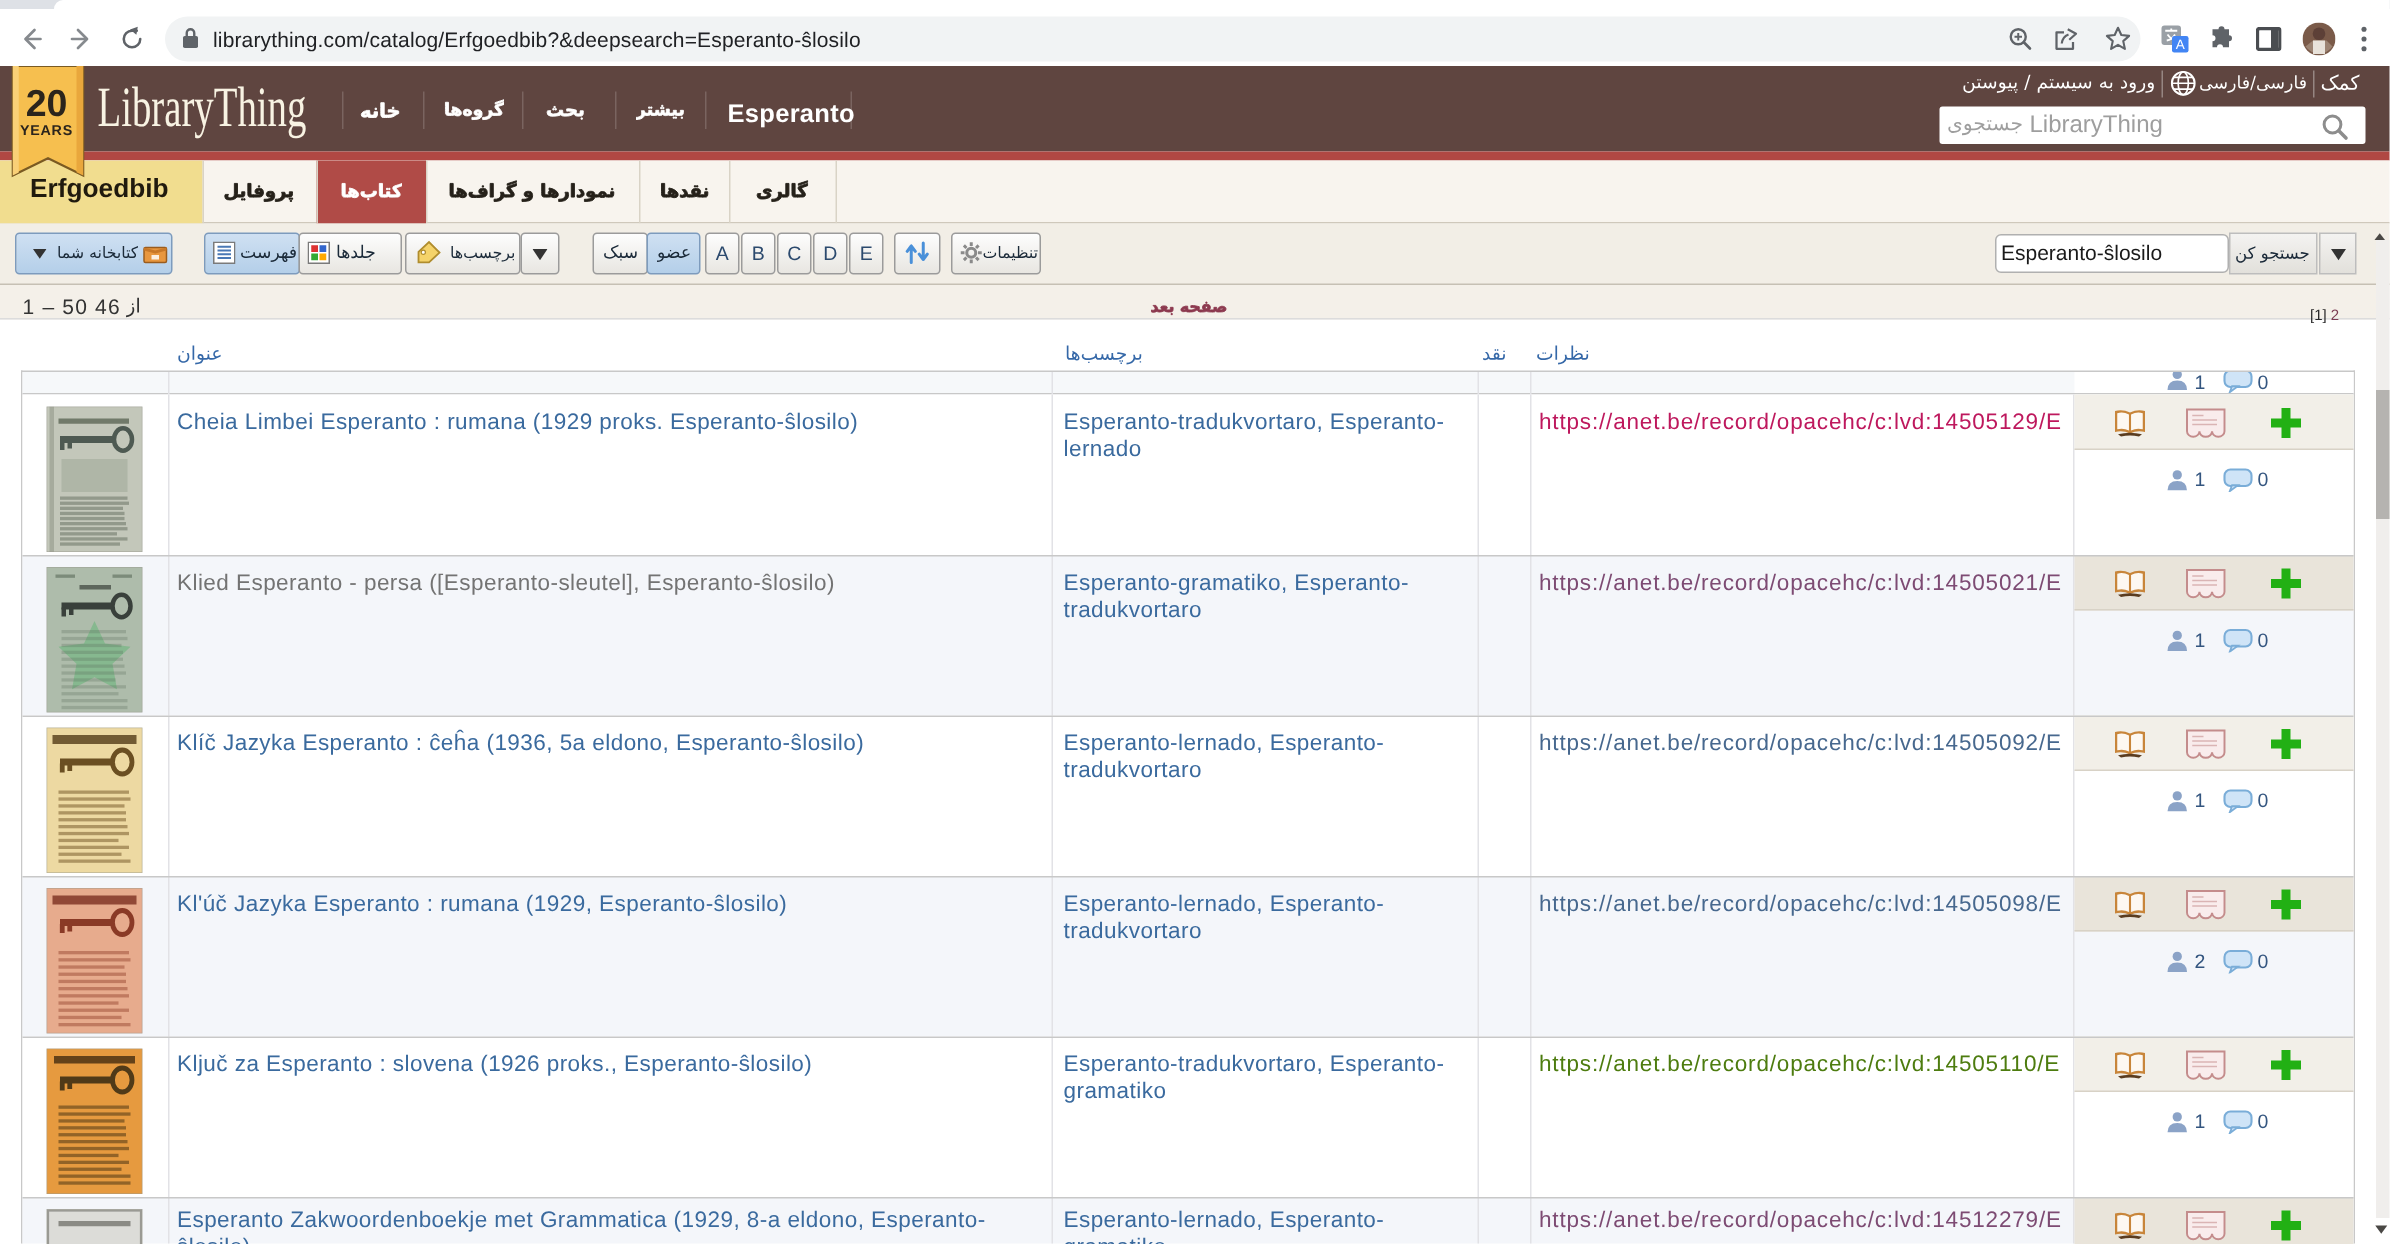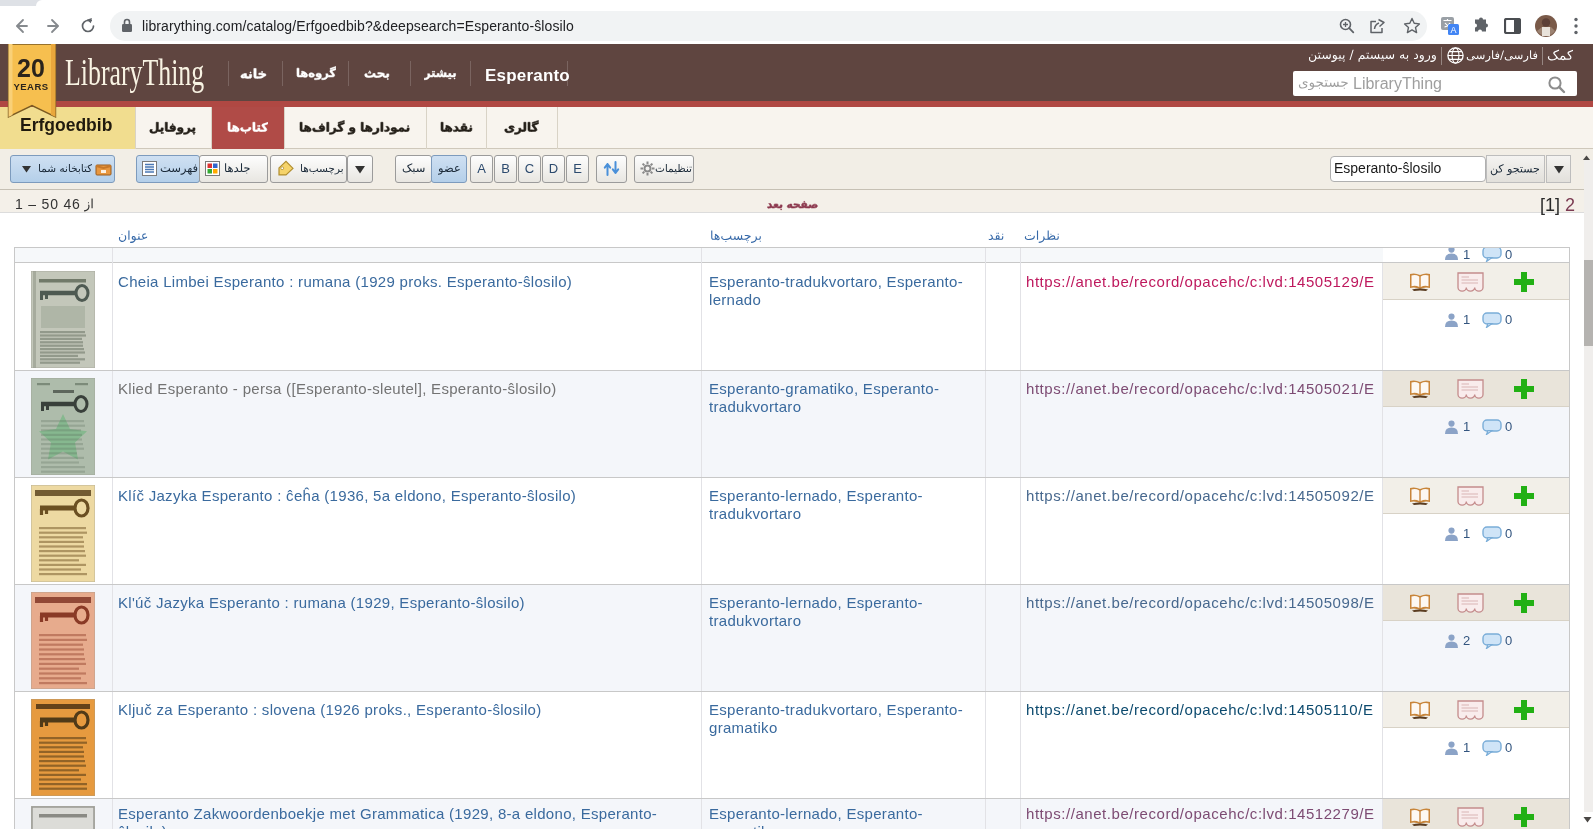--- a/index.html
+++ b/index.html
@@ -272,21 +272,21 @@
 <div class="abs" style="left:84px;top:196px">
     <svg style="" width="9.9" height="16.9" viewBox="0 0 9.9 16.9">
       <path fill="#333333" transform="matrix(0.006348,0,0,-0.006348,0,12.35)" d="M1182 1556H1366V0H1182Z M625 950H775V800H625ZM675 158Q685 216 685 288Q685 414 632 550H816Q866 432 866 300Q866 218 858 156Q812 -194 521 -349Q237 -500 -85 -500V-316Q219 -316 422 -188Q640 -50 675 158Z"></path>
     </svg>
   </div>
 <div class="abs" style="left:767px;top:198px">
     <svg style="" width="51.2" height="13.7" viewBox="0 0 51.2 13.7">
       <path fill="#8d3a50" stroke="#8d3a50" stroke-width="121" transform="matrix(0.005127,0,0,-0.005127,0,9.97)" d="M8469 114Q8361 0 8261 0Q8261 0 7993 0Q7993 0 7993 256Q7993 256 8091 256Q8159 256 8203 300Q8253 350 8252 455Q8252 455 8251 600Q8251 600 8609 600Q8609 600 8609 444Q8609 343 8676 290Q8780 513 8972 636Q9136 741 9292 741Q9477 741 9596 690Q9827 591 9827 398Q9827 187 9643 91Q9469 0 9067 0Q9067 0 8791 0Q8688 0 8593 30Q8517 54 8469 114ZM9000 256Q9000 256 9068 256Q9225 256 9351 306Q9469 353 9469 408Q9469 436 9410 463Q9357 485 9308 485Q9233 483 9123 404Q9056 354 9000 256Z M7201 1285H7351V1135H7201ZM7615 926Q7702 885 7754 768Q7790 687 7790 532Q7790 406 7623 276Q7790 256 7986 256Q7986 256 8033 256Q8033 256 8033 0Q8033 0 7926 0Q7733 0 7574 15Q7378 34 7276 84Q7174 34 6978 15Q6819 0 6626 0Q6626 0 6519 0Q6519 0 6519 256Q6519 256 6566 256Q6762 256 6929 276Q6762 406 6762 532Q6762 687 6798 768Q6850 885 6937 926Q7078 992 7276.0 992.0Q7474 992 7615 926ZM7276 416Q7413 468 7413 572Q7413 650 7367 705Q7342 735 7276.0 735.0Q7210 735 7185 705Q7139 650 7139 572Q7139 468 7276 416Z M6063 269Q5981 210 5882 150Q5746 67 5555 34Q5361 0 5171 0Q5171 0 5043 0Q5043 0 5043 256Q5043 256 5143 256Q5349 256 5488 290Q5630 326 5739 395Q5835 456 5930 504Q5855 529 5742 544Q5648 556 5494 569Q5423 575 5251 565Q5251 565 5251 821Q5323 828 5398 829Q5640 829 5831 794Q6110 744 6350 672Q6350 672 6350 416Q6350 416 6303 398Q6325 349 6347 324Q6406 256 6493 256Q6493 256 6559 256Q6559 256 6559 0Q6559 0 6473 0Q6269 0 6162 117Q6110 174 6063 269Z M4524 317Q4510 357 4502 408Q4498 435 4493 458Q4398 448 4357 416Q4312 381 4312 327Q4312 279 4380 279Q4477 279 4524 317ZM4478 696Q4473 729 4473 750Q4473 750 4831 750Q4833 550 4868 408Q4888 326 4929 300Q4997 256 5008 256Q5008 256 5083 256Q5083 256 5083 0Q5083 0 4859 0Q4767 0 4696 34Q4630 65 4613 100Q4505 35 4269 36Q4213 36 4155 51Q3954 99 3954 285Q3954 475 4170 613Q4276 681 4478 696Z M2682 -205H2832V-355H2682ZM2936 371Q2936 189 2868 92Q2804 0 2676 0Q2676 0 2319 0Q2319 0 2319 256Q2319 256 2417 256Q2485 256 2529 300Q2578 349 2578 455Q2578 455 2578 600H2936Z M1761 163Q1511 0 1281 0H1163V256H1259Q1364 256 1423 302Q1440 315 1483 358Q1399 423 1366 470Q1336 512 1336 554Q1336 590 1349 631Q1365 686 1469 738Q1558 783 1761.0 783.0Q1964 783 2053 738Q2157 686 2173 631Q2186 590 2186 554Q2186 512 2156 470Q2123 423 2039 358Q2082 315 2099 302Q2158 256 2263 256H2359V0H2241Q2011 0 1761 163Z M921 474Q948 363 1011 300Q1055 256 1128 256Q1128 256 1203 256Q1203 256 1203 0Q1203 0 1073 0Q891 0 837 105Q712 0 465 -31Q272 -55 125 0Q125 0 125 255Q282 194 391 222Q565 267 591 349Q618 436 545 575Q483 696 328 850Q328 850 697 850Q827 686 855 635Q901 553 921 474Z"></path>
     </svg>
   </div>
-<div class="abs" style="left:1540px;top:195px;font-size:18px;color:#2a2a2a">[1] <span style="color:#7b3b52">2</span></div>
+<div class="abs" style="left:1540px;top:205px;font-size:10px;color:#2a2a2a">[1] <span style="color:#7b3b52">2</span></div>
 <div class="abs" style="left:14px;top:247px;width:1556px;height:582px;border:1px solid #c8c8c8;border-bottom:none;background:#fff"></div>
 <div class="abs" style="left:118px;top:228px">
     <svg style="" width="30.3" height="16.2" viewBox="0 0 30.3 16.2">
       <path fill="#3568a8" transform="matrix(0.006104,0,0,-0.006104,0,11.88)" d="M3809 184Q3970 184 4172 277Q4097 301 4045 360Q3957 460 3957 600Q3957 864 4161 989Q4286 1066 4537 1066V897Q4319 897 4226.0 828.5Q4133 760 4133.0 632.5Q4133 505 4195 453Q4278 383 4348 383Q4403 383 4477 416L4765 545V361L4345 164Q3995 0 3817 0H3729V184Z M3355 1000H3505V850H3355ZM3430 86Q3353 0 3201 0H3111V184H3146Q3245 184 3289 228Q3338 277 3338 383V600H3522V383Q3522 277 3571 228Q3615 184 3714 184H3769V0H3659Q3509 0 3430 86Z M2726 184Q2726 260 2710 317Q2686 397 2640 427Q2580 468 2520 442Q2453 413 2440 357Q2423 282 2487 228Q2534 188 2726 184ZM2905 184H3151V0H2957L2887 1Q2862 -155 2733 -284Q2650 -367 2545 -414Q2353 -500 1988 -500V-316Q2349 -316 2481 -240Q2649 -145 2711 3Q2593 6 2548 13Q2409 37 2358 80Q2252 169 2242 304Q2240 335 2250 392Q2277 547 2453 622Q2512 647 2577 646Q2664 644 2733 595Q2866 503 2888 362Q2901 279 2905 184Z M1697 1556H1881V0H1697Z M575 950H725V800H575ZM1352 312Q1352 139 1252 -39Q1142 -236 893 -304Q796 -331 716 -331Q584 -331 475 -294Q147 -188 147 168Q147 403 194 484H378Q329 340 329 168Q329 -69 530 -121Q623 -145 716 -145Q792 -145 863 -125Q1056 -72 1132 150Q1166 248 1166 344Q1166 528 1064 750H1248Q1352 594 1352 312Z"></path>
     </svg>
   </div>
 <div class="abs" style="left:710px;top:228px">
     <svg style="" width="51.9" height="16.2" viewBox="0 0 51.9 16.2">
       <path fill="#3568a8" transform="matrix(0.006104,0,0,-0.006104,0,11.88)" d="M8237 86Q8165 0 8008 0H7918V184H7953Q8052 184 8096 228Q8145 277 8145 383V600H8329V383Q8329 196 8237 86ZM8162 -150H8312V-300H8162Z M7440 550H7624Q7654 438 7657 408Q7667 305 7740 228Q7782 184 7883 184H7958V0H7828Q7698 0 7648 62Q7580 -216 7329 -349Q7045 -500 6723 -500V-316Q7027 -316 7230 -188Q7448 -50 7483 158Q7493 216 7493 288Q7493 414 7440 550Z M6393 541Q6310 564 6207 587Q6122 606 5942 622Q5860 629 5699 623V807Q5771 814 5846 815Q6008 815 6180 780Q6438 728 6658 630V476Q6582 452 6494 400Q6328 302 6254 236Q6109 107 6034 80Q5813 0 5650 0H5522V184H5622Q5849 184 5978 256Q6082 314 6198 420Q6292 506 6393 541ZM6067 -300H6217V-450H6067ZM6192 -50H6342V-200H6192ZM5942 -50H6092V-200H5942Z M4992 -20Q4955 -29 4920 -29Q4857 -29 4802 -4Q4665 57 4647 189Q4599 33 4503 0Q4435 -24 4370 -24Q4272 -24 4200 25Q4140 65 4099 138Q4056 79 4000 46Q3924 0 3825 0H3695V184H3770Q3869 184 3913 228Q3993 308 3993 408V600H4177V444Q4177 380 4221 280Q4264 181 4368 181Q4477 181 4521 303Q4558 406 4558 600H4742Q4742 395 4761 345Q4825 175 4935 176Q5077 178 5077 456V750H5261V408Q5261 311 5344 228Q5388 184 5487 184H5562V0H5432Q5287 0 5169 96Q5101 6 4992 -20Z M3479 504Q3479 296 3549 237Q3612 184 3675 184H3735V0H3633Q3517 0 3446 73Q3366 156 3342 222Q3187 91 2954 38Q2695 -20 2484 -20Q2288 -20 2164 18Q1835 119 1834 383Q1833 521 1897 613H2081Q2016 519 2016 383Q2016 258 2219 191Q2323 157 2474 157Q2734 159 2924 214Q3123 272 3246 381Q3305 433 3305 552Q3305 614 3276 669H3460Q3479 594 3479 504ZM2529 -200H2679V-350H2529Z M1028 269Q1064 296 1098 360Q1137 432 1137 493Q1137 539 1122 576Q1100 628 1042 628Q977 628 954 583Q932 540 932 505Q932 475 939 438Q960 320 1028 269ZM711 184Q763 184 841 195Q796 300 781 369Q763 447 763 511Q763 595 808 678Q856 768 933 759Q889 798 808 812V997Q1031 929 1247 750Q1503 541 1567 319Q1581 267 1581 210Q1581 107 1541 46Q1467 -67 1292 -67Q1161 -67 1007 41Q887 0 741 0H604V184ZM1287 508Q1293 471 1293 432Q1293 285 1195 180Q1183 166 1166 147Q1218 101 1267 101Q1392 101 1409 168Q1416 198 1416 231Q1416 291 1383 369Q1354 438 1287 508Z M193 371V1556H377V383Q377 277 426 228Q470 184 569 184H644V0H514Q360 0 280 92Q193 193 193 371Z"></path>
     </svg>
@@ -562,21 +562,21 @@
     <rect x="8" y="65.6" width="47" height="2.2" fill="#5a4018" opacity="0.6"></rect>
     <rect x="8" y="70.2" width="40" height="2.2" fill="#5a4018" opacity="0.6"></rect>
     <rect x="8" y="74.8" width="47" height="2.2" fill="#5a4018" opacity="0.6"></rect>
     <rect x="8" y="79.4" width="42" height="2.2" fill="#5a4018" opacity="0.6"></rect>
     <rect x="8" y="84.0" width="48" height="2.2" fill="#5a4018" opacity="0.6"></rect>
     <rect x="8" y="88.6" width="48" height="2.2" fill="#5a4018" opacity="0.6"></rect>
     <rect x="0" y="0" width="64" height="97" fill="none" stroke="#9a9a90" stroke-width="1" opacity="0.6"></rect>
   </svg>
 <div class="abs" style="left:118px;top:701px;width:575px;font-size:15px;letter-spacing:0.3px;color:#3a6a9e;line-height:17.5px">Ključ za Esperanto : slovena (1926 proks., Esperanto-ŝlosilo)</div>
 <div class="abs" style="left:709px;top:701px;width:270px;font-size:15px;letter-spacing:0.3px;color:#3a6a9e;line-height:17.5px">Esperanto-tradukvortaro, Esperanto-<br>gramatiko</div>
-<div class="abs" style="left:1026px;top:701px;width:354px;overflow:hidden;white-space:nowrap;font-size:15px;letter-spacing:0.55px;color:#0c4a6e">https://anet.be/record/opacehc/c:lvd:14505110/E</div>
+<div class="abs" style="left:1026px;top:701px;width:354px;overflow:hidden;white-space:nowrap;font-size:15px;letter-spacing:0.55px;color:#4d7c0f">https://anet.be/record/opacehc/c:lvd:14505110/E</div>
 <div class="abs" style="left:1383px;top:691px;width:186px;height:37px;background:#f2efe8;border-bottom:1px solid #d8d2c6"></div>
 <svg class="abs" style="left:1408px;top:700px" width="24" height="20" viewBox="0 0 24 20">
     <path d="M2 2 Q7 0.5 12 3 Q17 0.5 22 2 V16 Q17 14.5 12 17 Q7 14.5 2 16 Z" fill="#c8853a"></path>
     <path d="M3.5 3.5 Q7.5 2.2 11.3 4.4 V15 Q7.5 13 3.5 14.2 Z" fill="#fdf8f2"></path>
     <path d="M20.5 3.5 Q16.5 2.2 12.7 4.4 V15 Q16.5 13 20.5 14.2 Z" fill="#fdf8f2"></path>
     <path d="M4 17.5 Q12 15.5 20 17.5 L18 19 Q12 17.8 6 19 Z" fill="#5a3c20"></path>
   </svg>
 <svg class="abs" style="left:1457px;top:700px" width="27" height="21" viewBox="0 0 27 21">
     <path d="M1 1 H26 V15.5 A4.1 3.6 0 0 1 17.7 15.5 A4.1 3.6 0 0 1 9.3 15.5 A4.1 3.6 0 0 1 1 15.5 Z" fill="#f9ecec" stroke="#c48c8c" stroke-width="1.3"></path>
     <path d="M4.5 5 H12 M4.5 8 H21 M4.5 11 H21" stroke="#dab4b4" stroke-width="1.1"></path>

